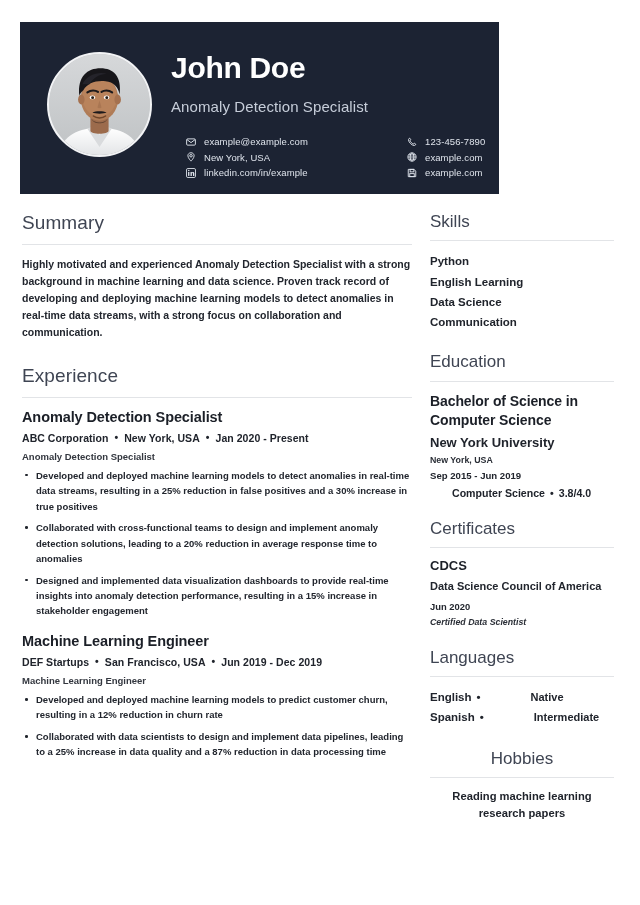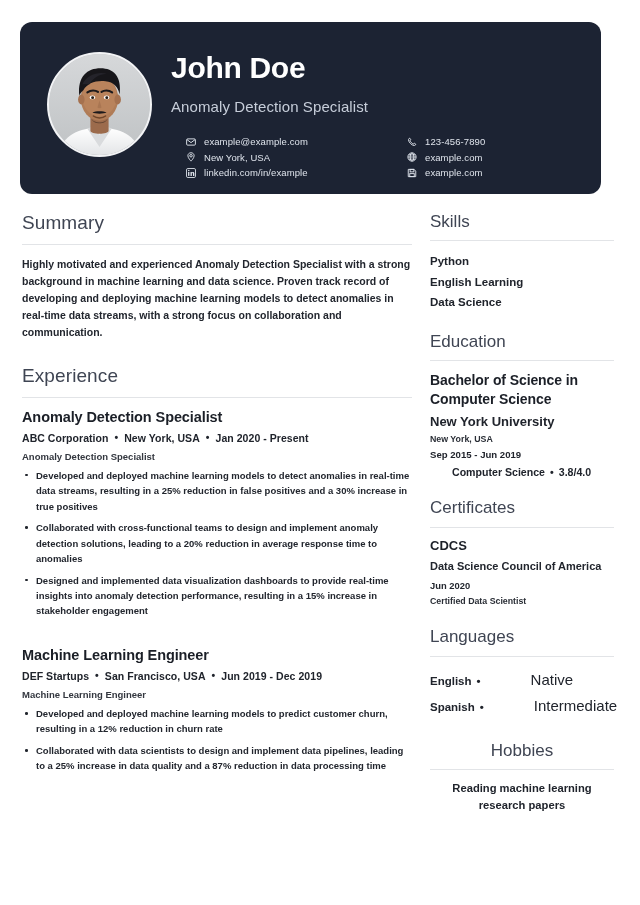--- a/index.html
+++ b/index.html
@@ -15,24 +15,24 @@
     -webkit-font-smoothing: antialiased;
     position: relative;
     overflow: hidden;
   }
 
   
   .header {
     position: absolute;
     left: 20px;
     top: 22px;
-    width: 581px;
+    width: 479px;
     height: 172px;
     background: #1c2333;
-    border-radius: 12px;
+    border-radius: 0;
     box-sizing: border-box;
   }
   .avatar-wrap {
     position: absolute;
     left: 27px;
     top: 30px;
     width: 105px;
     height: 105px;
     border-radius: 50%;
     border: 2px solid #f2f3f5;
@@ -266,33 +266,34 @@
   .cert-date {
     font-size: 9.4px;
     font-weight: 700;
     color: #22262e;
     margin-bottom: 5px;
   }
   .cert-desc {
     font-size: 8.8px;
     font-weight: 700;
     color: #2a2e36;
+    font-style: italic;
   }
 
   .lang-row {
     font-size: 11.5px;
     font-weight: 600;
     color: #20242c;
     line-height: 1.78;
     white-space: nowrap;
   }
   .lang-row .dot { display: inline-block; margin: 0 5px; }
   .lang-row .level {
-    font-size: 15px;
-    font-weight: 400;
+    font-size: 11px;
+    font-weight: 700;
     padding-left: 45px;
   }
 
   .hobby-text {
     font-size: 11.2px;
     font-weight: 600;
     color: #20242c;
     line-height: 1.5;
   }
 
@@ -443,21 +444,21 @@
         <span>ABC Corporation</span><span class="dot">•</span><span>New York, USA</span><span class="dot">•</span><span>Jan 2020 - Present</span>
       </div>
       <div class="job-role">Anomaly Detection Specialist</div>
       <ul class="bullets">
         <li>Developed and deployed machine learning models to detect anomalies in real-time data streams, resulting in a 25% reduction in false positives and a 30% increase in true positives</li>
         <li>Collaborated with cross-functional teams to design and implement anomaly detection solutions, leading to a 20% reduction in average response time to anomalies</li>
         <li>Designed and implemented data visualization dashboards to provide real-time insights into anomaly detection performance, resulting in a 15% increase in stakeholder engagement</li>
       </ul>
     </div>
 
-    <div class="job" style="margin-top:28px;">
+    <div class="job" style="margin-top:14px;">
       <div class="job-title">Machine Learning Engineer</div>
       <div class="job-meta">
         <span>DEF Startups</span><span class="dot">•</span><span>San Francisco, USA</span><span class="dot">•</span><span>Jun 2019 - Dec 2019</span>
       </div>
       <div class="job-role">Machine Learning Engineer</div>
       <ul class="bullets">
         <li>Developed and deployed machine learning models to predict customer churn, resulting in a 12% reduction in churn rate</li>
         <li>Collaborated with data scientists to design and implement data pipelines, leading to a 25% increase in data quality and a 87% reduction in data processing time</li>
       </ul>
     </div>
@@ -465,20 +466,21 @@
 </div>
 
 <div class="col-right">
 
   <div class="section sp-skills">
     <div class="r-sec-head">Skills</div>
     <div class="r-rule"></div>
     <div class="skill-item">Python</div>
     <div class="skill-item">English Learning</div>
     <div class="skill-item">Data Science</div>
+    <div class="skill-item">Communication</div>
   </div>
 
   <div class="section sp-education">
     <div class="r-sec-head">Education</div>
     <div class="r-rule"></div>
     <div>
       <div class="edu-degree">Bachelor of Science in Computer Science</div>
       <div class="edu-school">New York University</div>
       <div class="edu-loc">New York, USA</div>
       <div class="edu-date">Sep 2015 - Jun 2019</div>

